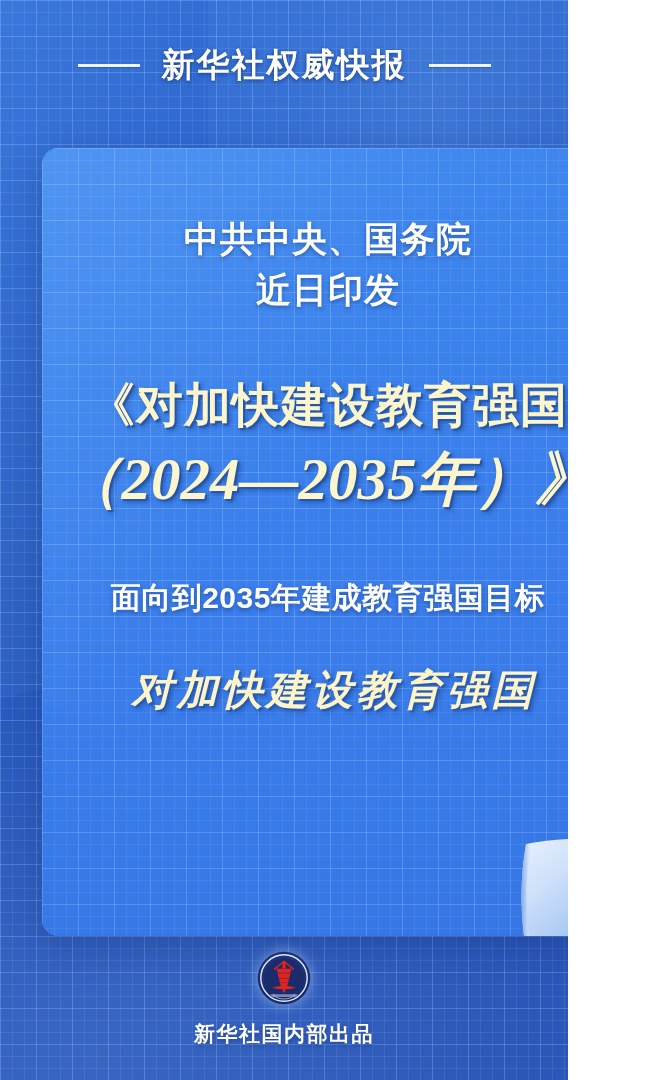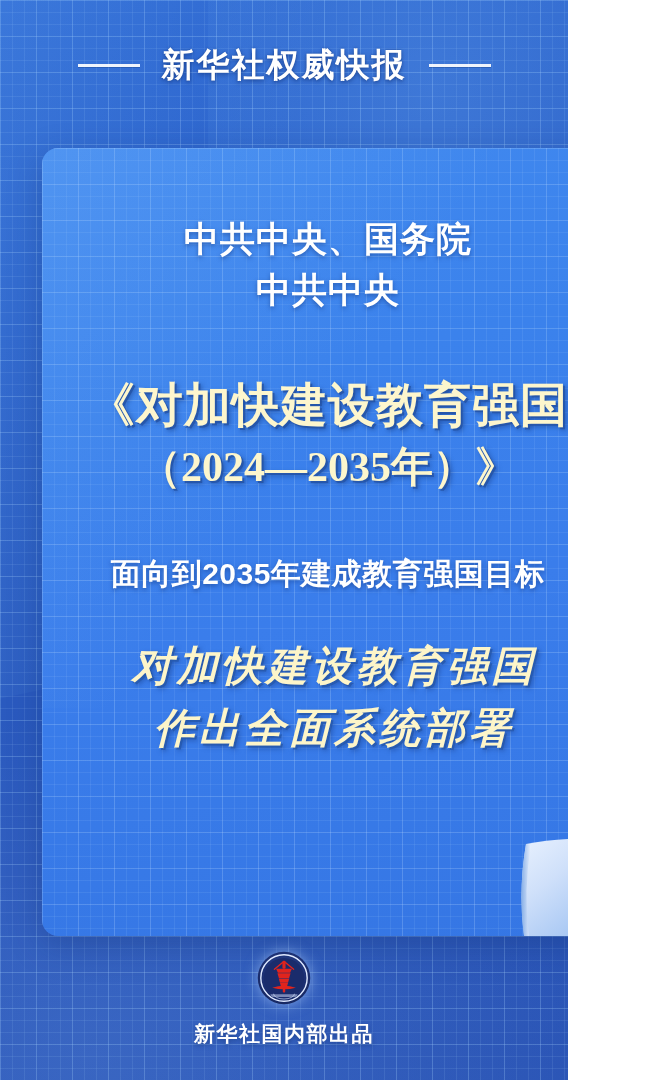--- a/index.html
+++ b/index.html
@@ -154,21 +154,21 @@
     font-weight:bold;
     font-size:47px;
     letter-spacing:1px;
     color:#fdf6cd;
     line-height:1.42;
     white-space:nowrap;
     text-shadow:
       2px 2px 0 rgba(36,84,166,.85),
       3px 3px 5px rgba(18,52,124,.55);
   }
-  .title-line.sub { font-size:42px; letter-spacing:0px; }
+  .title-line.sub { font-size:59px; letter-spacing:0px;font-style:italic; }
 
   #mid-line {
     margin-top:56px;
     font-family:"Liberation Sans", sans-serif;
     font-weight:bold;
     font-size:30px;
     letter-spacing:.5px;
     color:#ffffff;
     text-shadow:0 2px 4px rgba(18,52,124,.55);
     white-space:nowrap;
@@ -228,32 +228,31 @@
   </div>
 
   <div id="card">
     <div class="card-sheen"></div>
     <div class="card-grid"></div>
     <div class="card-grid2"></div>
 
     <div id="card-body">
 
       <div class="lead-line">中共中央、国务院</div>
-      <div class="lead-line">中共中央</div>
+      <div class="lead-line">近日印发</div>
 
       <div id="title-block">
         <div class="title-line">《对加快建设教育强国</div>
         <div class="title-line sub">（2024—2035年）》</div>
       </div>
 
       <div id="mid-line">面向到2035年建成教育强国目标</div>
 
       <div id="calli-block">
         <div class="calli-line">对加快建设教育强国</div>
-        <div class="calli-line">作出全面系统部署</div>
       </div>
 
     </div>
 
     <svg id="page-curl" viewBox="0 0 118 118">
       <defs>
         <linearGradient id="curlGrad" x1="0%" y1="0%" x2="75%" y2="100%">
           <stop offset="0%" stop-color="#e8f1fe"></stop>
           <stop offset="42%" stop-color="#cfe0fa"></stop>
           <stop offset="100%" stop-color="#9fc2f2"></stop>

